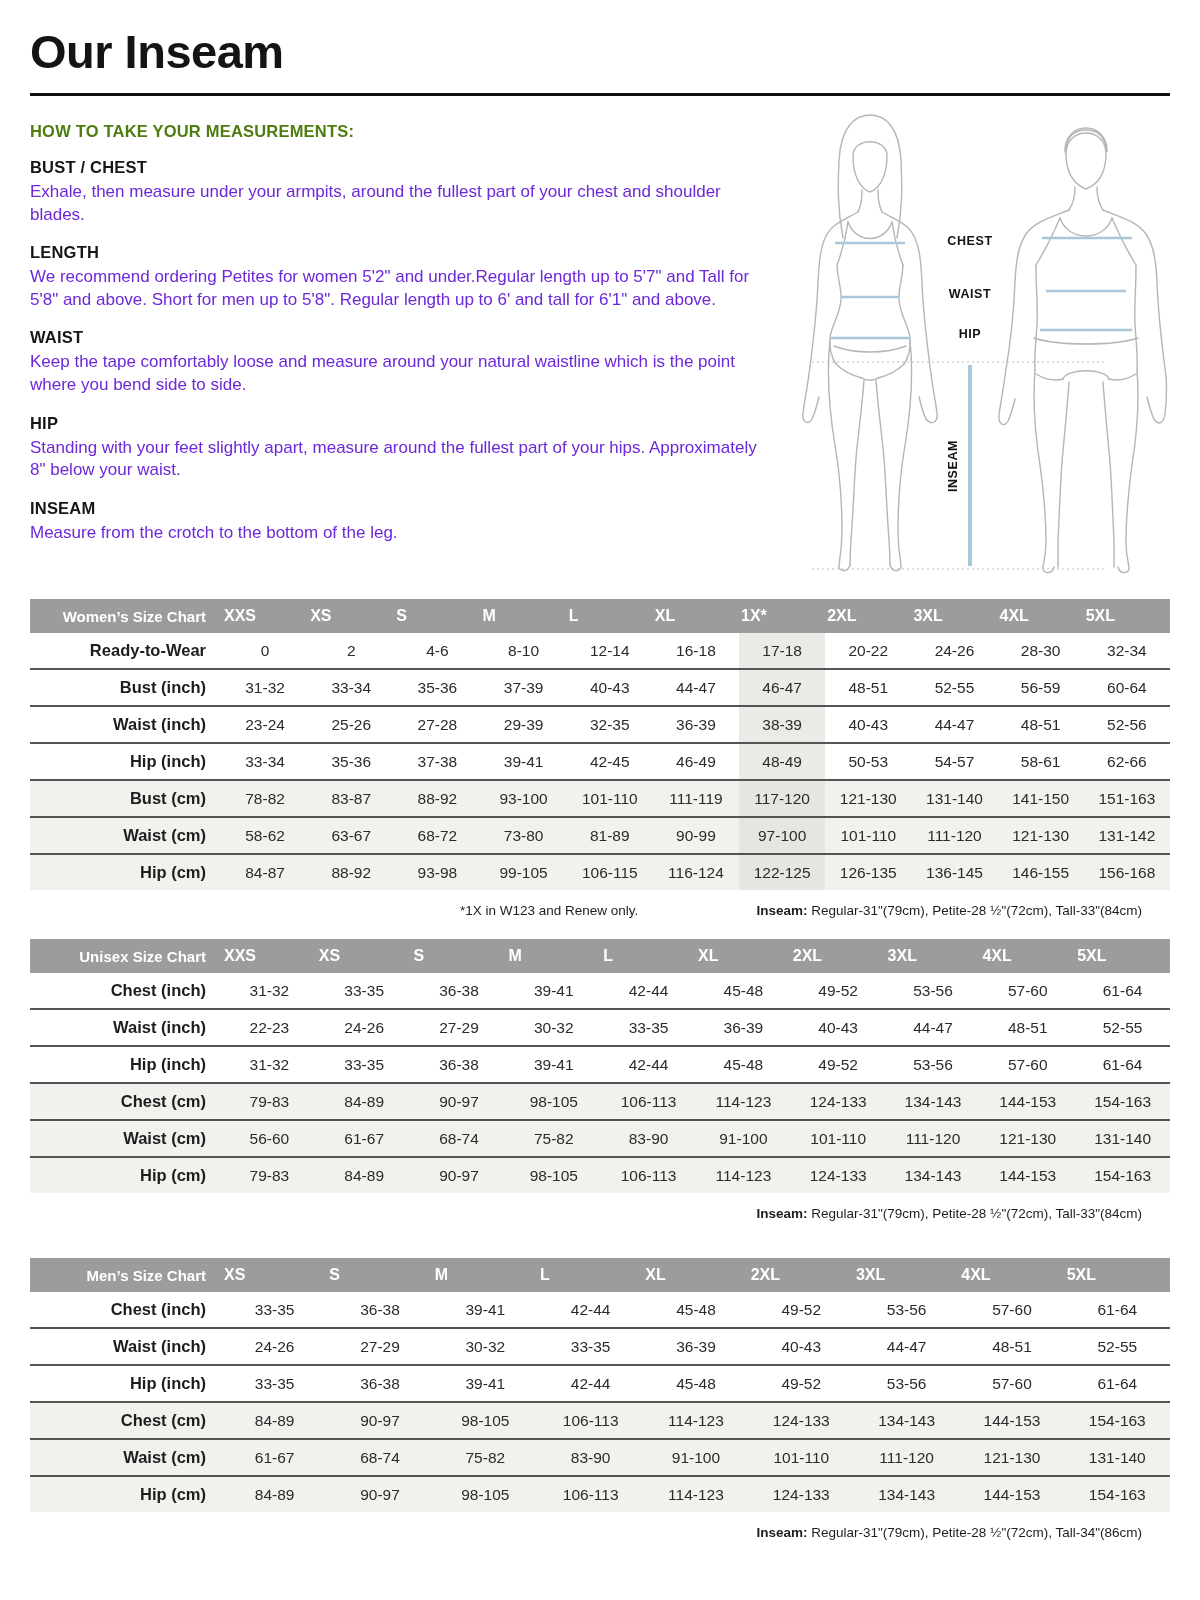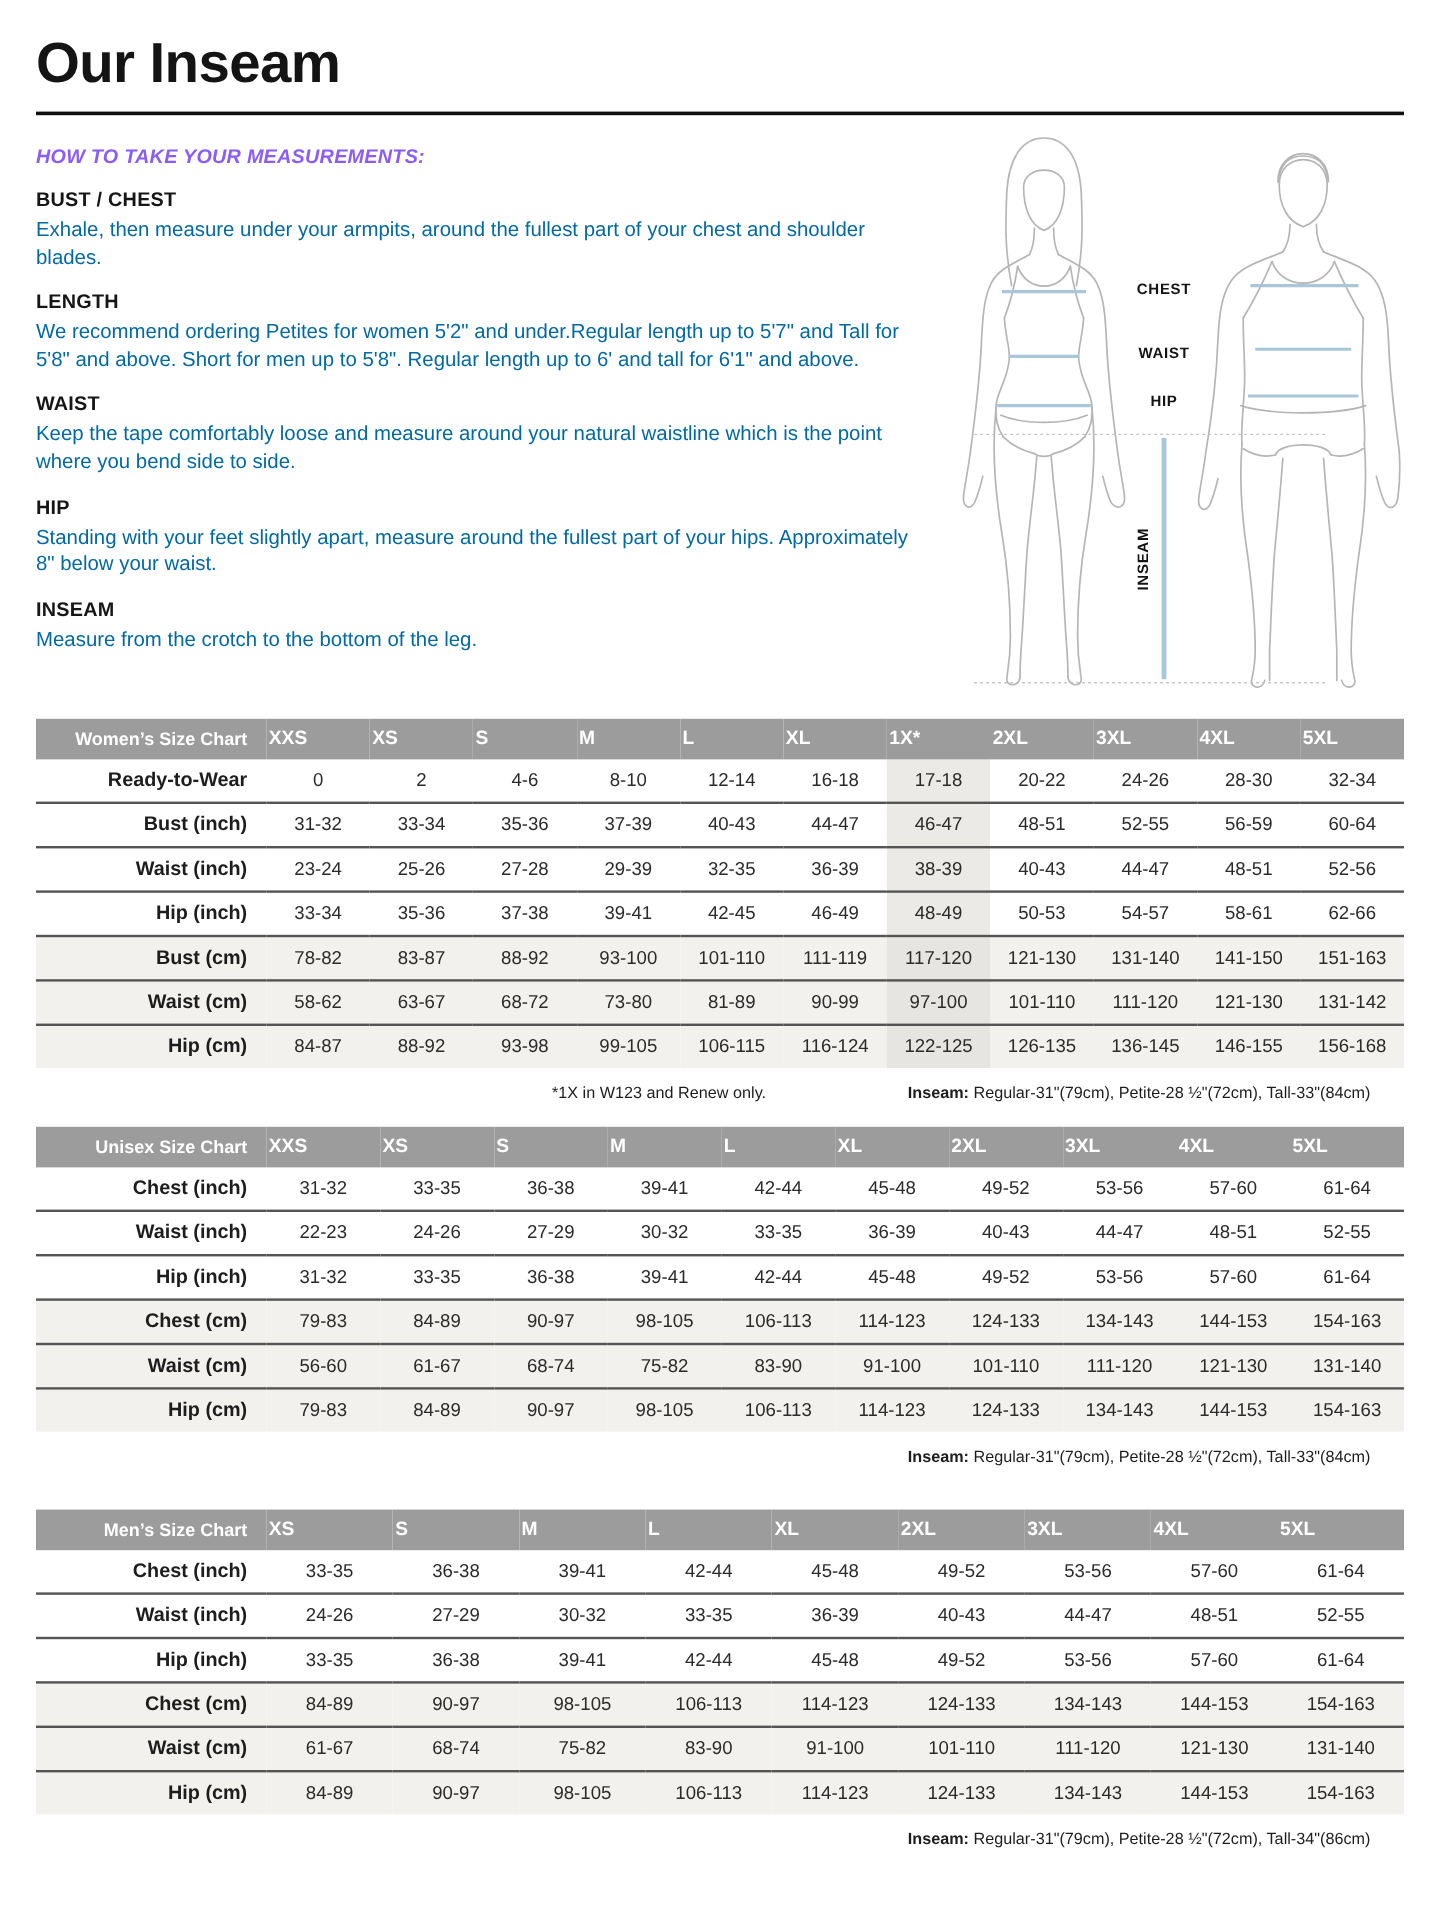--- a/index.html
+++ b/index.html
@@ -11,23 +11,23 @@
   }
   h1.page-title {
     font-size:47px; font-weight:700; letter-spacing:-0.5px;
     margin:0 0 14px 0; color:#141414;
   }
   .title-divider { height:3px; background:#101010; border:none; margin:0; }
 
   
   .top-row { display:flex; margin-top:24px; }
   .instructions { width:742px; flex:0 0 742px; }
-  h2.how-to-heading { font-size:16.5px; font-weight:700; letter-spacing:0.2px; margin:2px 0 2px 0; color:#8b5cf6;font-style:italic; }
+  h2.how-to-heading { font-size:16.5px; font-weight:700; letter-spacing:0.2px; margin:2px 0 2px 0; color:#4d7c0f; }
   .measure-section h3 { font-size:16.5px; font-weight:700; margin:17px 0 4px 0; color:#161616; letter-spacing:0.2px; }
-  .measure-section p { font-size:17px; line-height:1.33; margin:0; color:#0369a1; }
+  .measure-section p { font-size:17px; line-height:1.33; margin:0; color:#6d28d9; }
 
   .diagram { flex:1 1 auto; }
   .diagram svg { display:block; margin-left:auto; margin-top:-10px; }
 
   
   .tables { margin-top:24px; }
   table.size-table { width:1140px; border-collapse:collapse; table-layout:fixed; }
   table.size-table thead th {
     background:#9c9c9c; color:#ffffff; font-weight:700; font-size:16px;
     padding:8px 2px; text-align:left;

